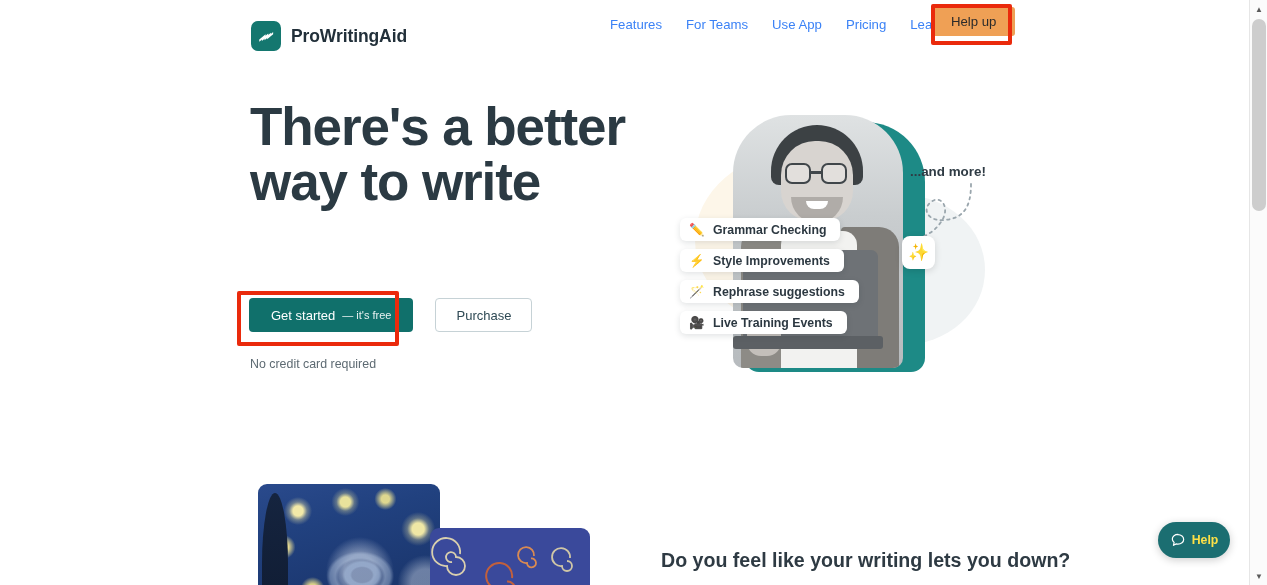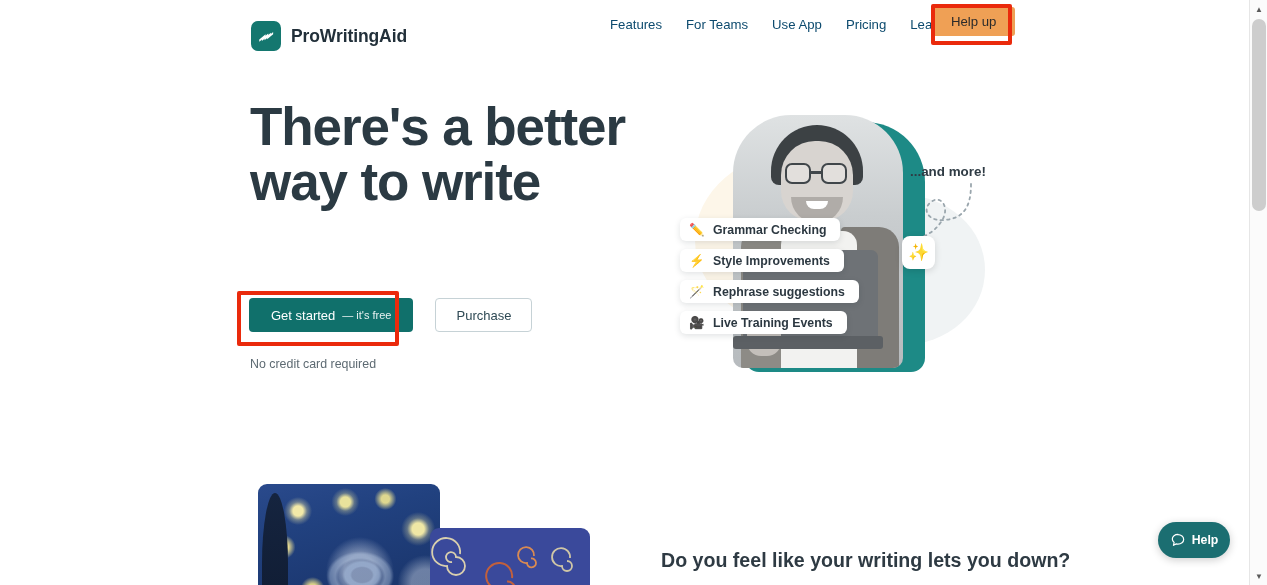--- a/index.html
+++ b/index.html
@@ -18,21 +18,21 @@
   #header { position:absolute; left:0; top:0; width:1249px; height:49px; background:#fff; }
   .brand { position:absolute; left:251px; top:9px; display:flex; align-items:center; gap:10px;margin-top:12px; }
   .logo-mark {
     width:30px; height:30px; border-radius:7px; background:#14776f;
     display:flex; align-items:center; justify-content:center;
   }
   .brand-name { font-size:17.5px; font-weight:700; color:#22303a; letter-spacing:-0.1px; }
 
   .nav { position:absolute; left:598px; top:0; height:49px; display:flex; align-items:center; gap:0; }
   .nav a {
-    font-size:13.2px; color:#0c4a6e; text-decoration:none; padding:0 12px; line-height:49px;
+    font-size:13.2px; color:#3b82f6; text-decoration:none; padding:0 12px; line-height:49px;
     white-space:nowrap;
   }
   .signup-wrap { position:absolute; left:932px; top:7px; }
   .signup-btn {
     display:block; background:#efa055; color:#2b2b2b; font-size:13.2px;
     padding:7px 19px; border:none; border-radius:3px; cursor:pointer;
     font-family:"Liberation Sans", sans-serif;
   }
   
   .annot { position:absolute; border:4px solid #ea2a0c; border-radius:2px; pointer-events:none; }
@@ -158,21 +158,21 @@
     position:absolute; left:661px; top:549px; font-size:19.6px; font-weight:700; color:#2e3a43;
     white-space:nowrap;
   }
 
   
   .help-widget {
     position:absolute; left:1158px; top:522px; width:72px; height:36px;
     background:#1b6e71; border-radius:18px; display:flex; align-items:center;
     justify-content:center; gap:6px; cursor:pointer; box-shadow:0 2px 8px rgba(0,0,0,.2);
   }
-  .help-widget .hl { color:#ffffff; font-size:12.3px; font-weight:700; }
+  .help-widget .hl { color:#fde047; font-size:12.3px; font-weight:700; }
 
   
   #scrollbar { position:absolute; right:0; top:0; width:18px; height:585px; background:#fbfbfb; border-left:1px solid #e6e6e6; }
   .sb-arrow { position:absolute; left:0; width:18px; height:18px; display:flex; align-items:center; justify-content:center; color:#5a5a5a; font-size:8px; background:#fbfbfb; }
   #sb-up { top:0; }
   #sb-down { bottom:0; }
   #sb-thumb { position:absolute; left:2px; top:19px; width:14px; height:192px; background:#cdcdcd; border-radius:7px; }
 </style>
 </head>
 <body>

